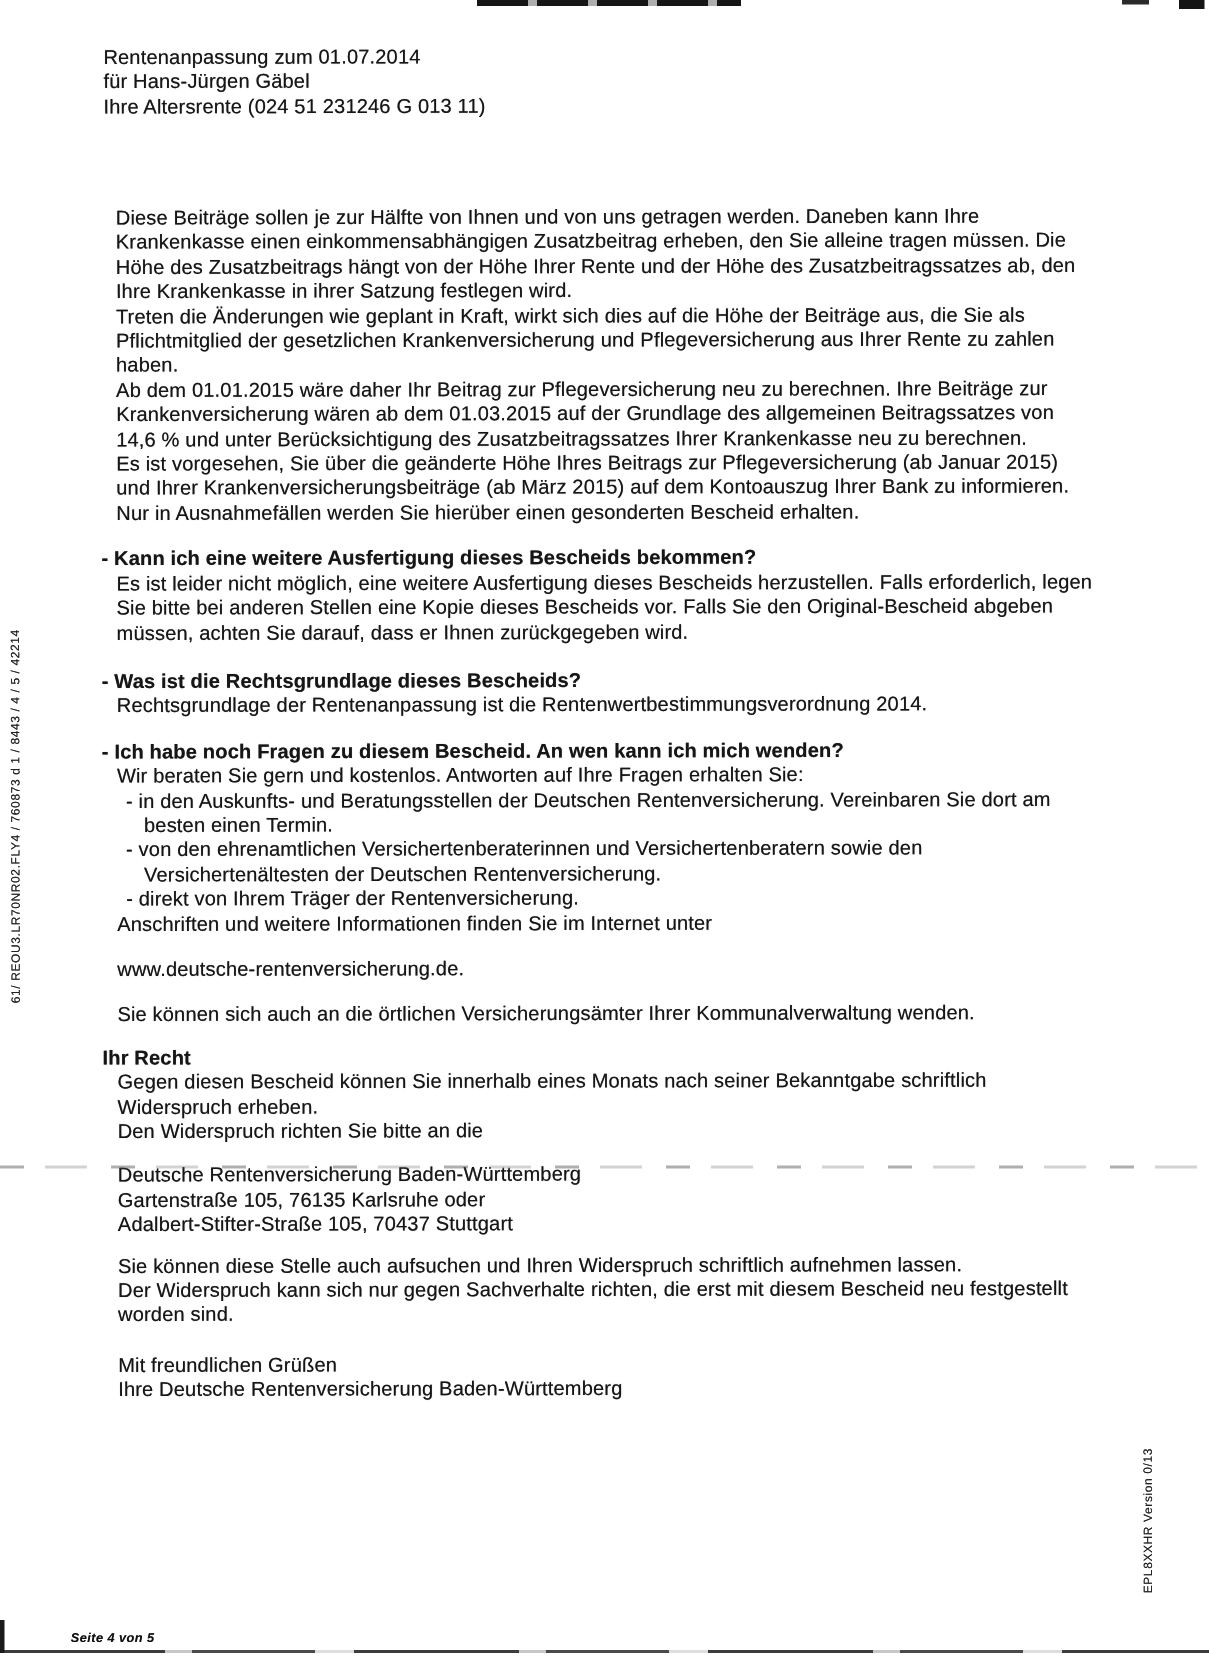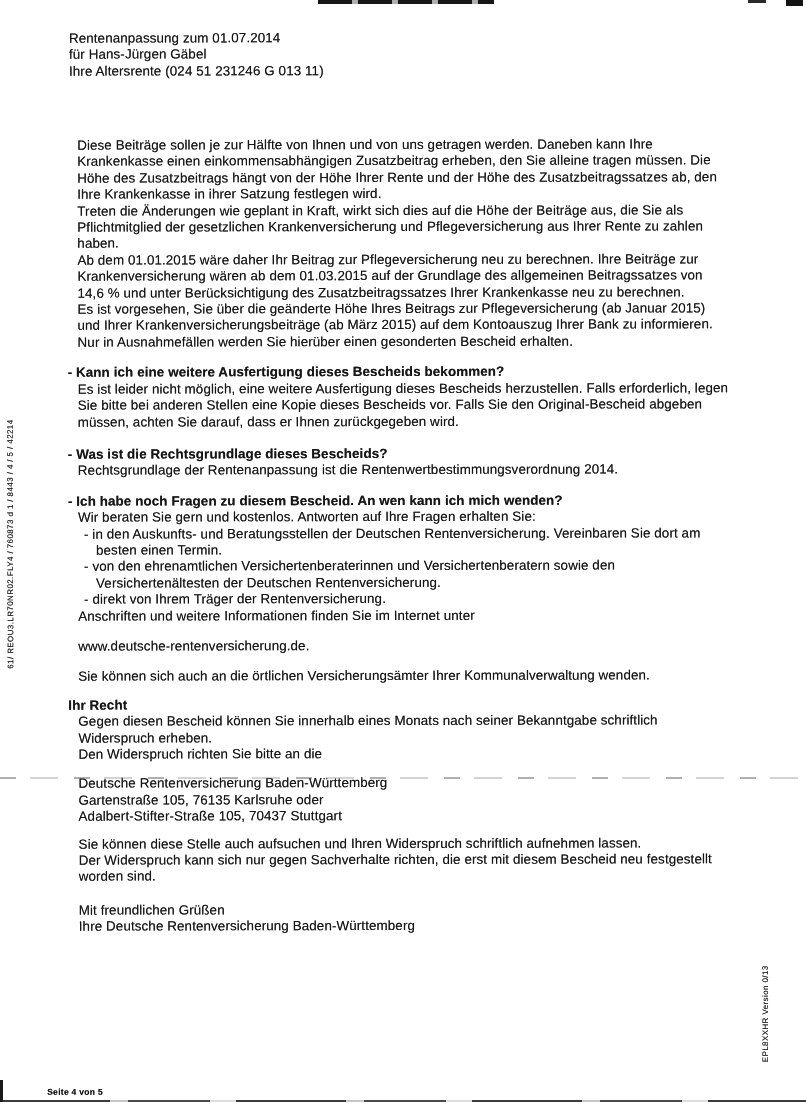--- a/index.html
+++ b/index.html
@@ -54,20 +54,21 @@
     text-shadow: 0 0 0.4px rgba(0,0,0,0.6);
   }
   #left-vertical  { left: 6px;  top: 668px; }
   #right-vertical { left: 760px; top: 1063px; }
 
   .footer-text {
     position: absolute; left: 46px; top: 1086px;
     font-size: 8.5px; font-weight: bold; color: #111;
     letter-spacing: 0.3px;
     text-shadow: 0 0 0.4px rgba(0,0,0,0.6);
+    font-style: italic;
   }
 
   
   .artifact { position: absolute; }
   #top-bar {
     left: 318px; top: 0; width: 176px; height: 4px;
     background: repeating-linear-gradient(to right, #161616 0 34px, rgba(22,22,22,0.35) 34px 40px);
   }
   #top-right-mark-1 { left: 748px; top: 0; width: 18px; height: 3px; background: #2a2a2a; }
   #top-right-mark-2 { left: 786px; top: 0; width: 17px; height: 6px; background: #141414; }

